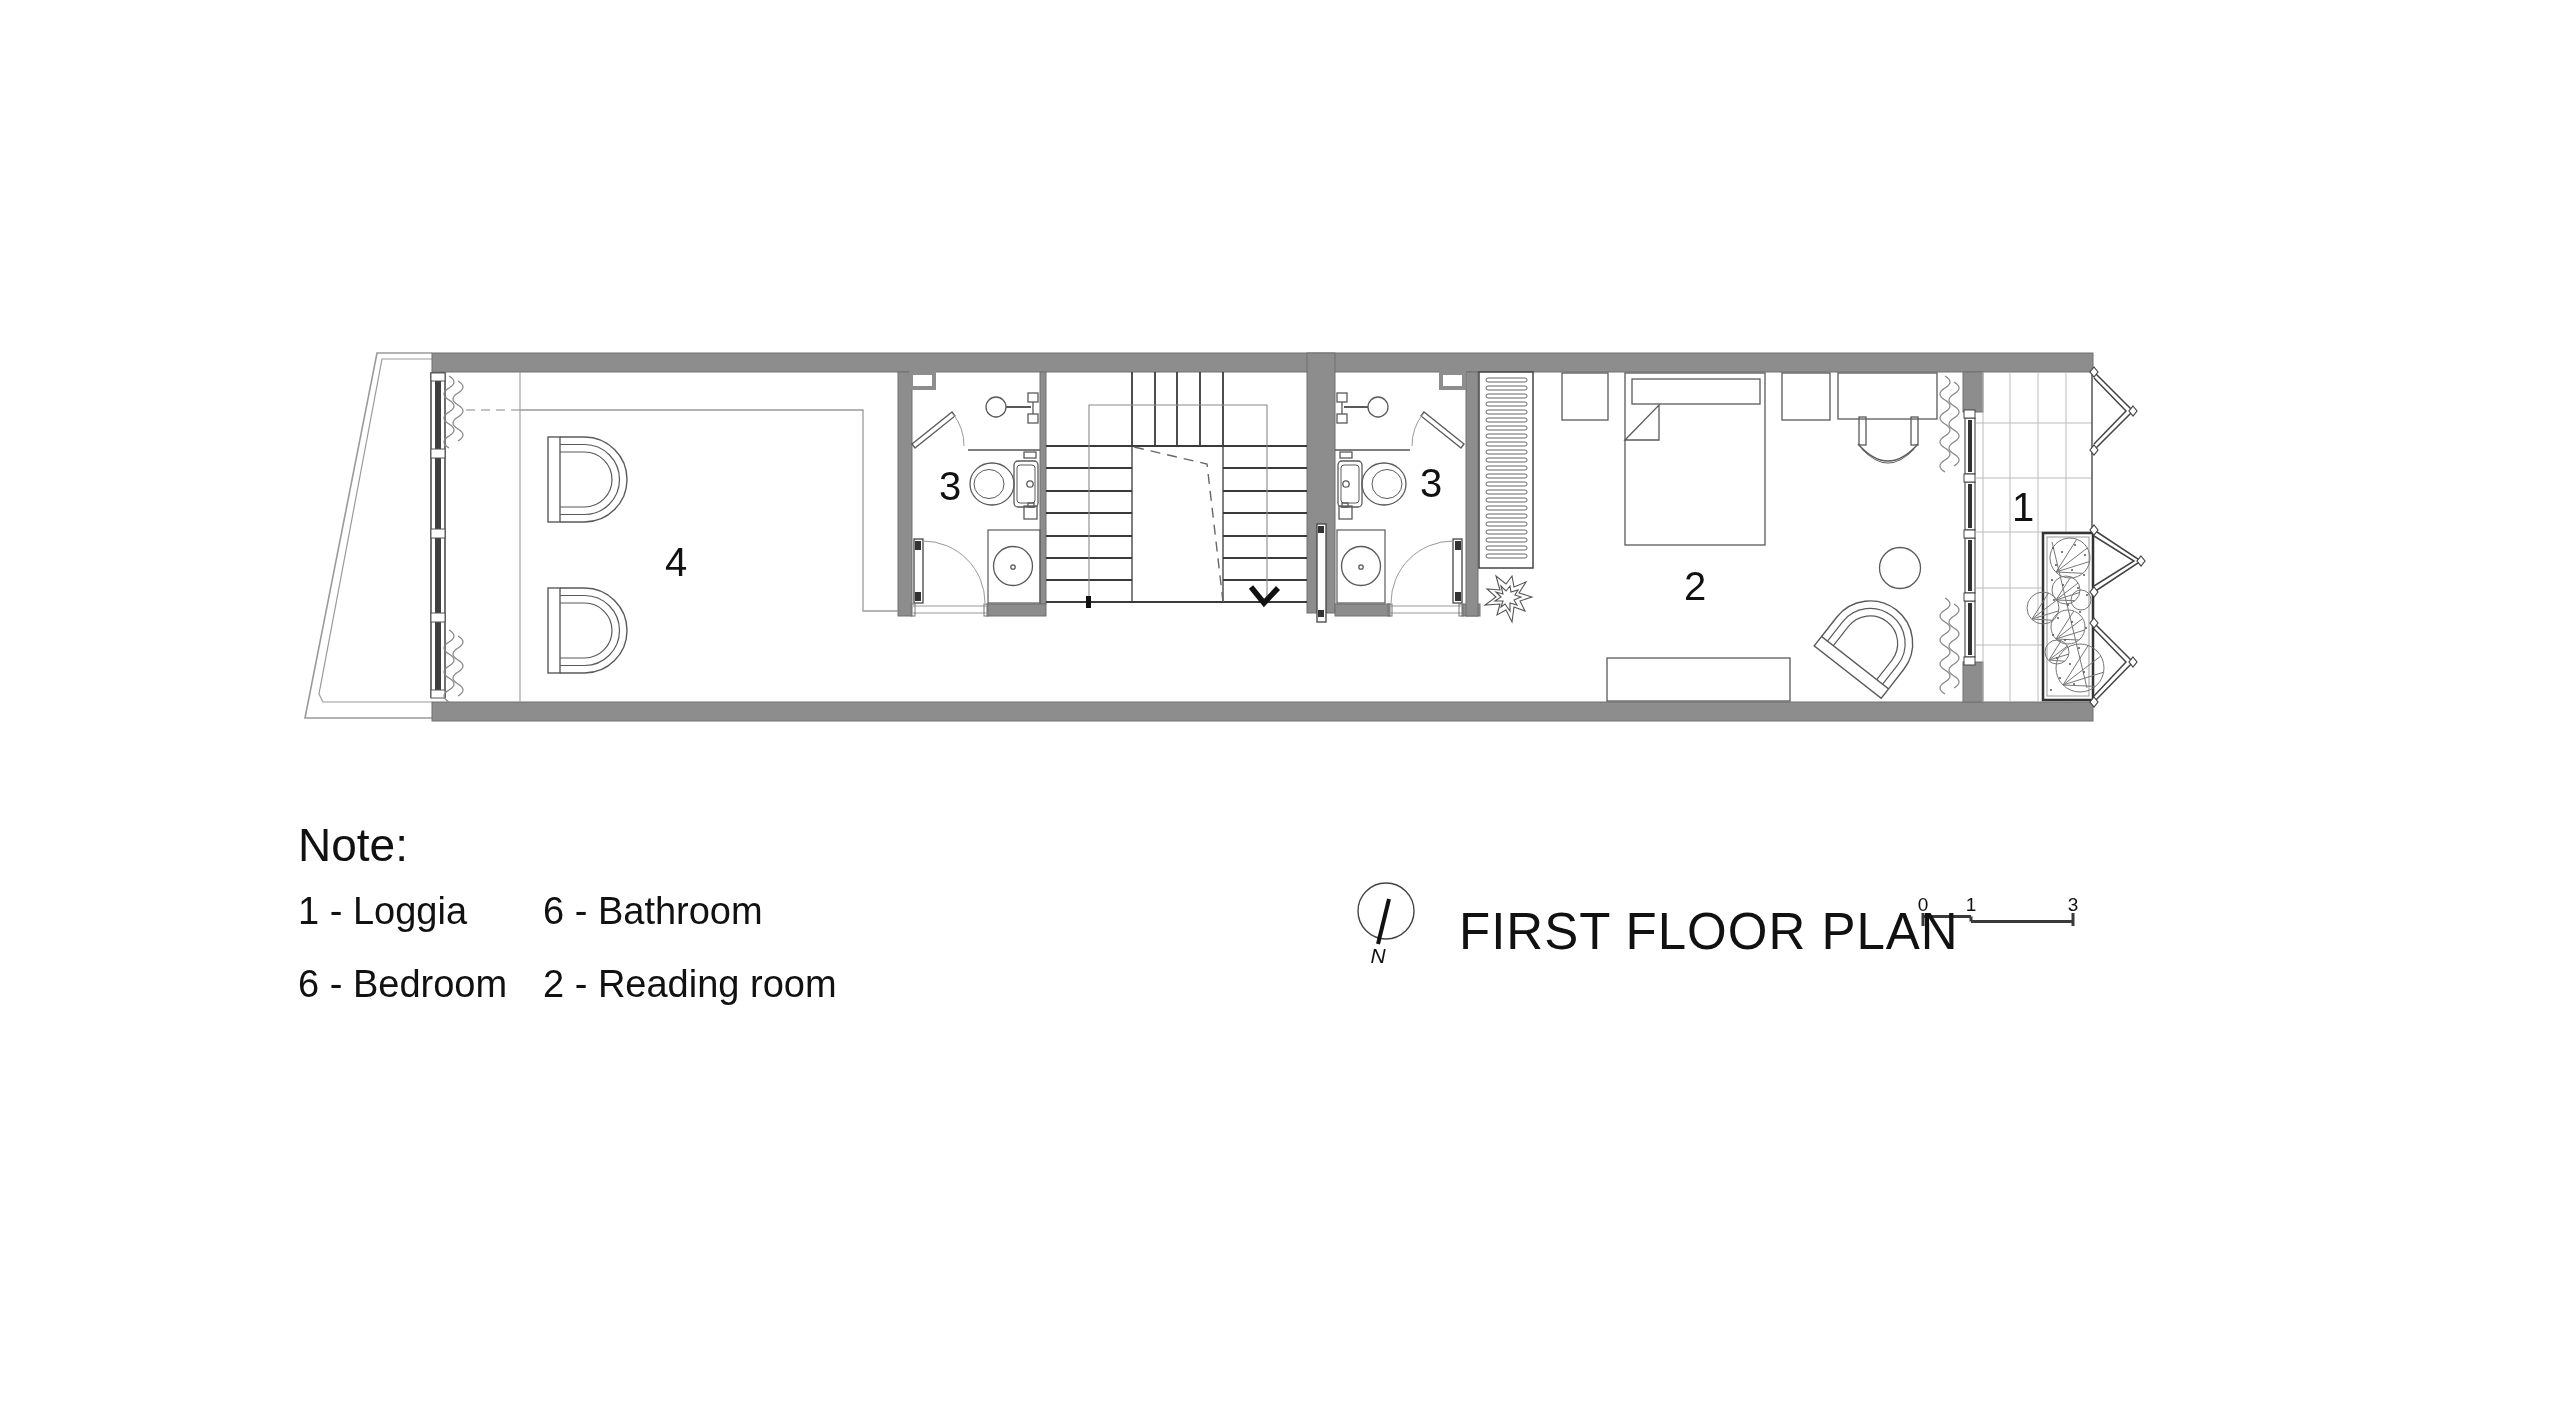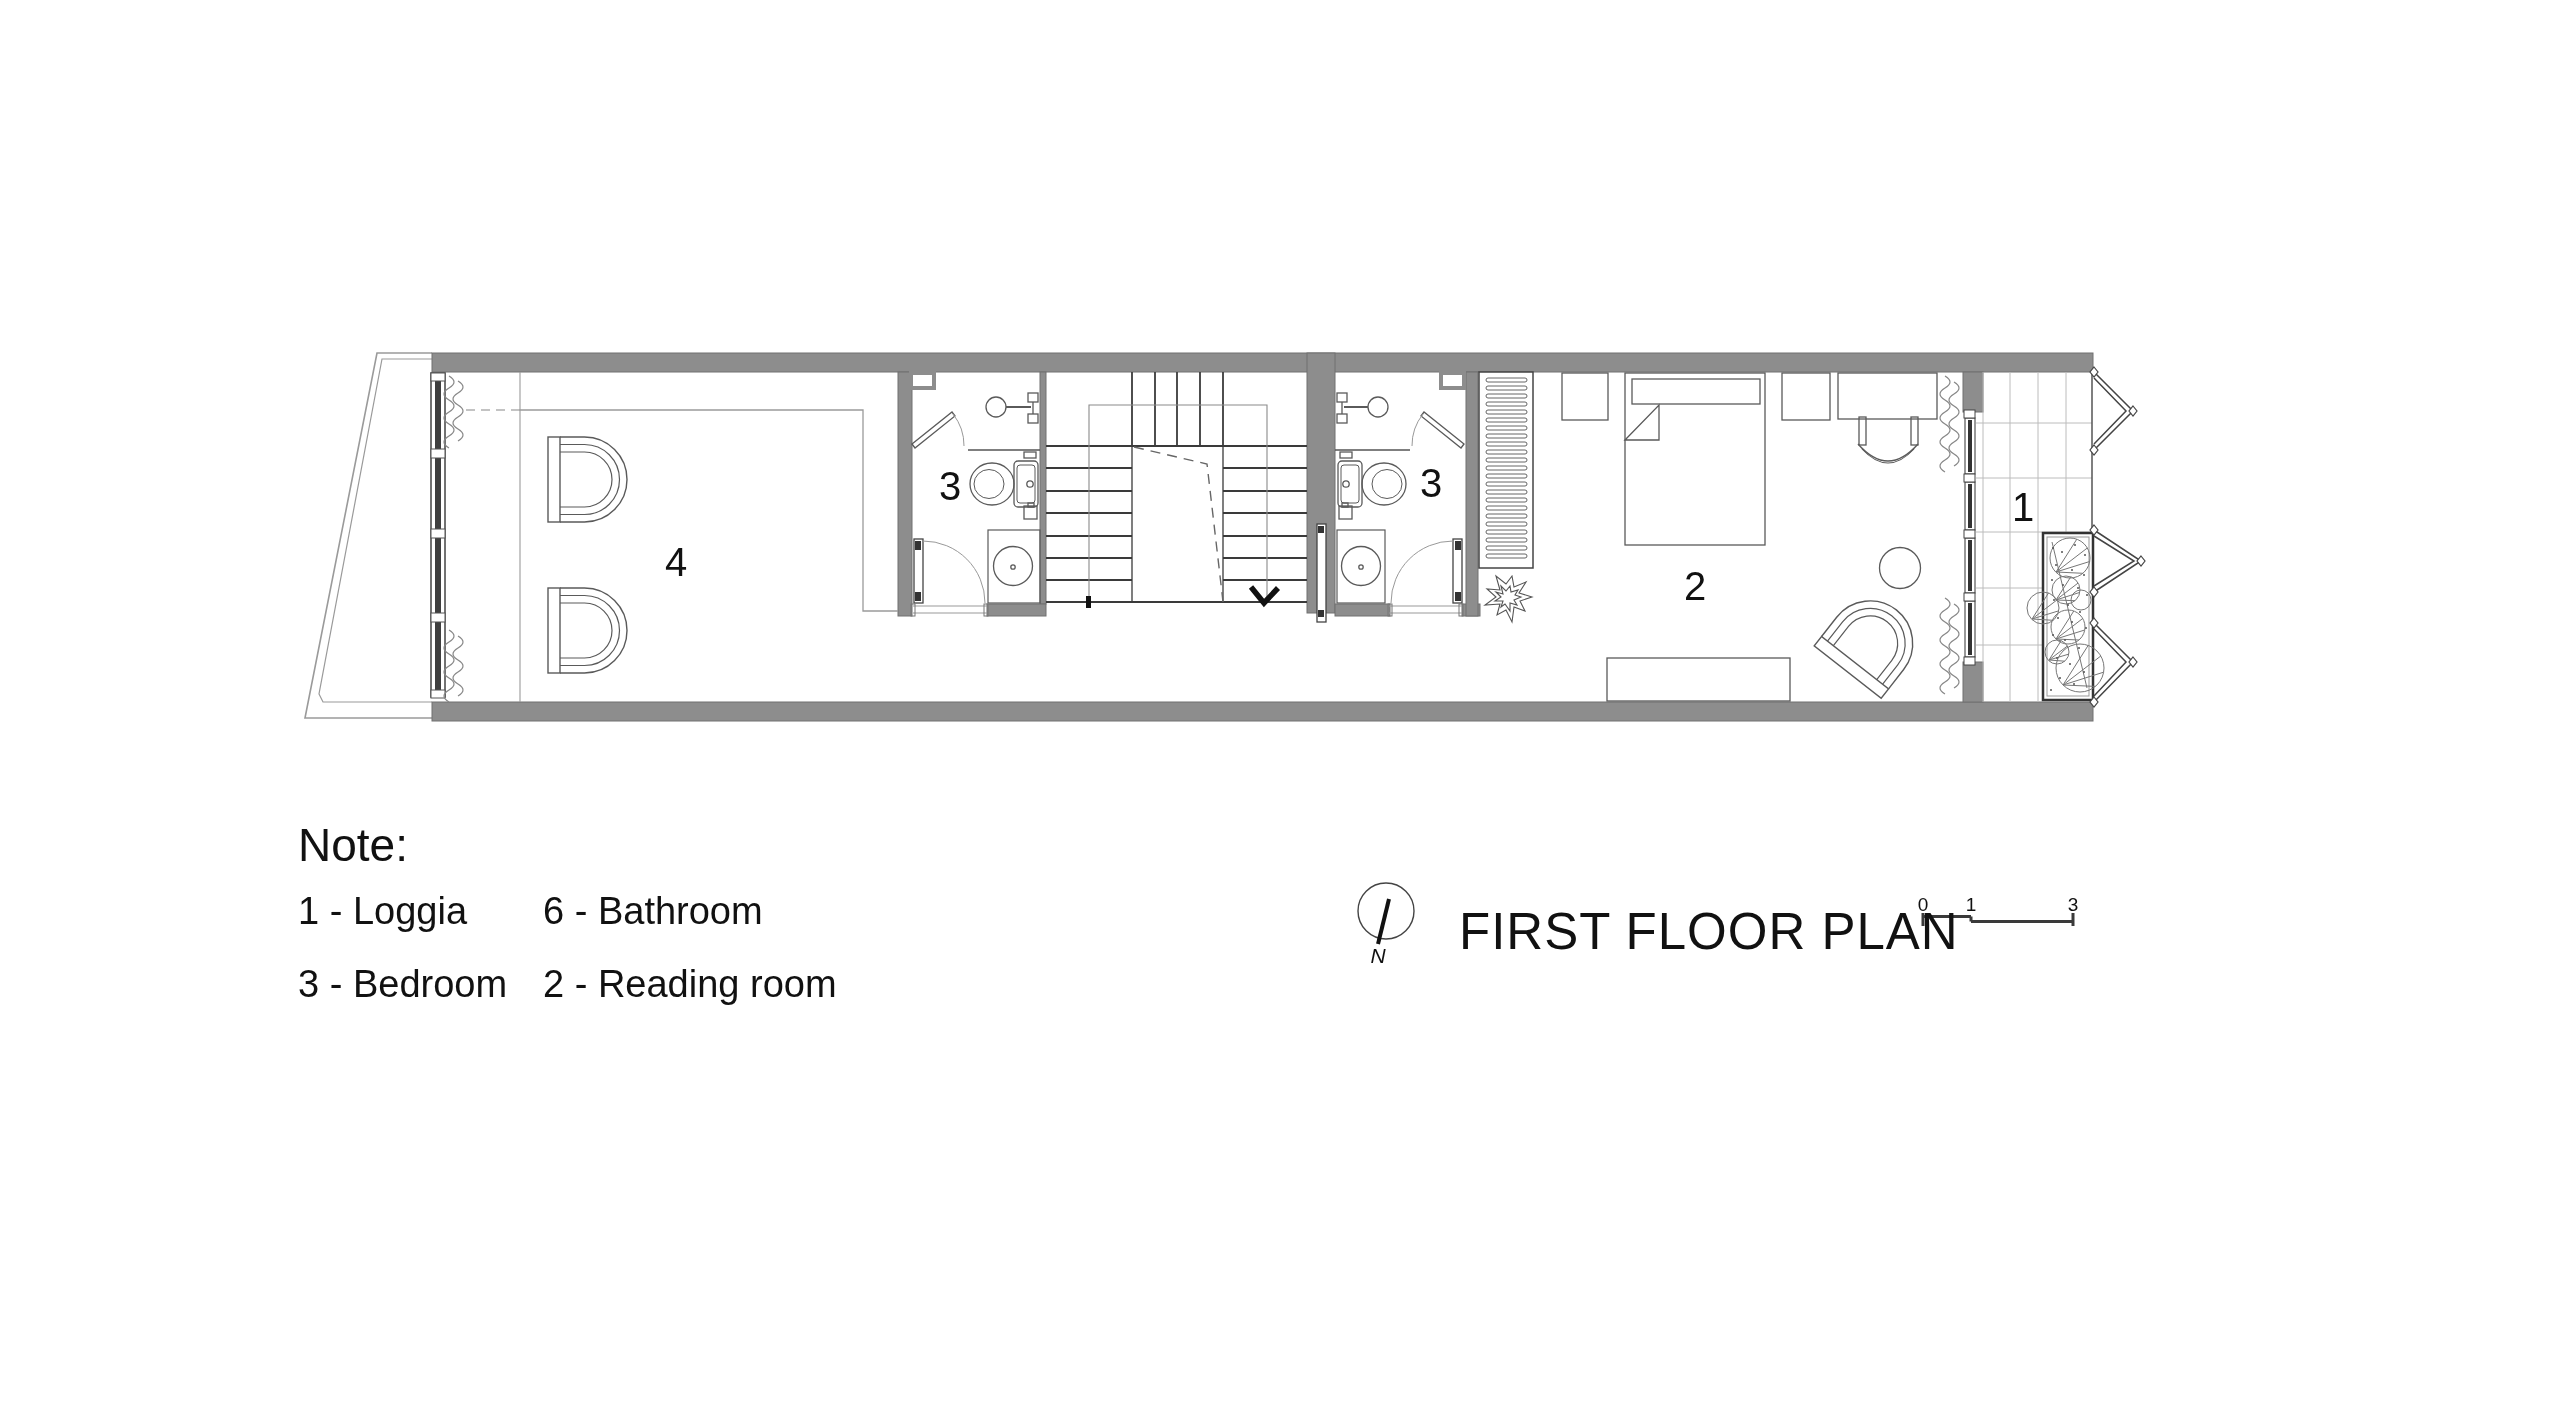--- a/index.html
+++ b/index.html
@@ -376,16 +376,16 @@
     <path d="M1923,913 V926 M1923,916.5 H1971 M1971,916.5 V921.5 M1971,921.5 H2073 M2073,913 V926" fill="none" stroke="#3a3a3a" stroke-width="3"></path>
     <text x="1923" y="911" font-size="19" fill="#111" text-anchor="middle">0</text>
     <text x="1971" y="911" font-size="19" fill="#111" text-anchor="middle">1</text>
     <text x="2073" y="911" font-size="19" fill="#111" text-anchor="middle">3</text>
   </g>
 </svg>
 
   <div class="note-heading">Note:</div>
   <div class="legend-item li-0">1 - Loggia</div>
   <div class="legend-item li-2">6 - Bathroom</div>
-  <div class="legend-item li-1">3 - Bedroom</div>
+  <div class="legend-item li-1">6 - Bedroom</div>
   <div class="legend-item li-3">2 - Reading room</div>
   <div class="plan-title">FIRST FLOOR PLAN</div>
 </div>
 
 </body></html>

